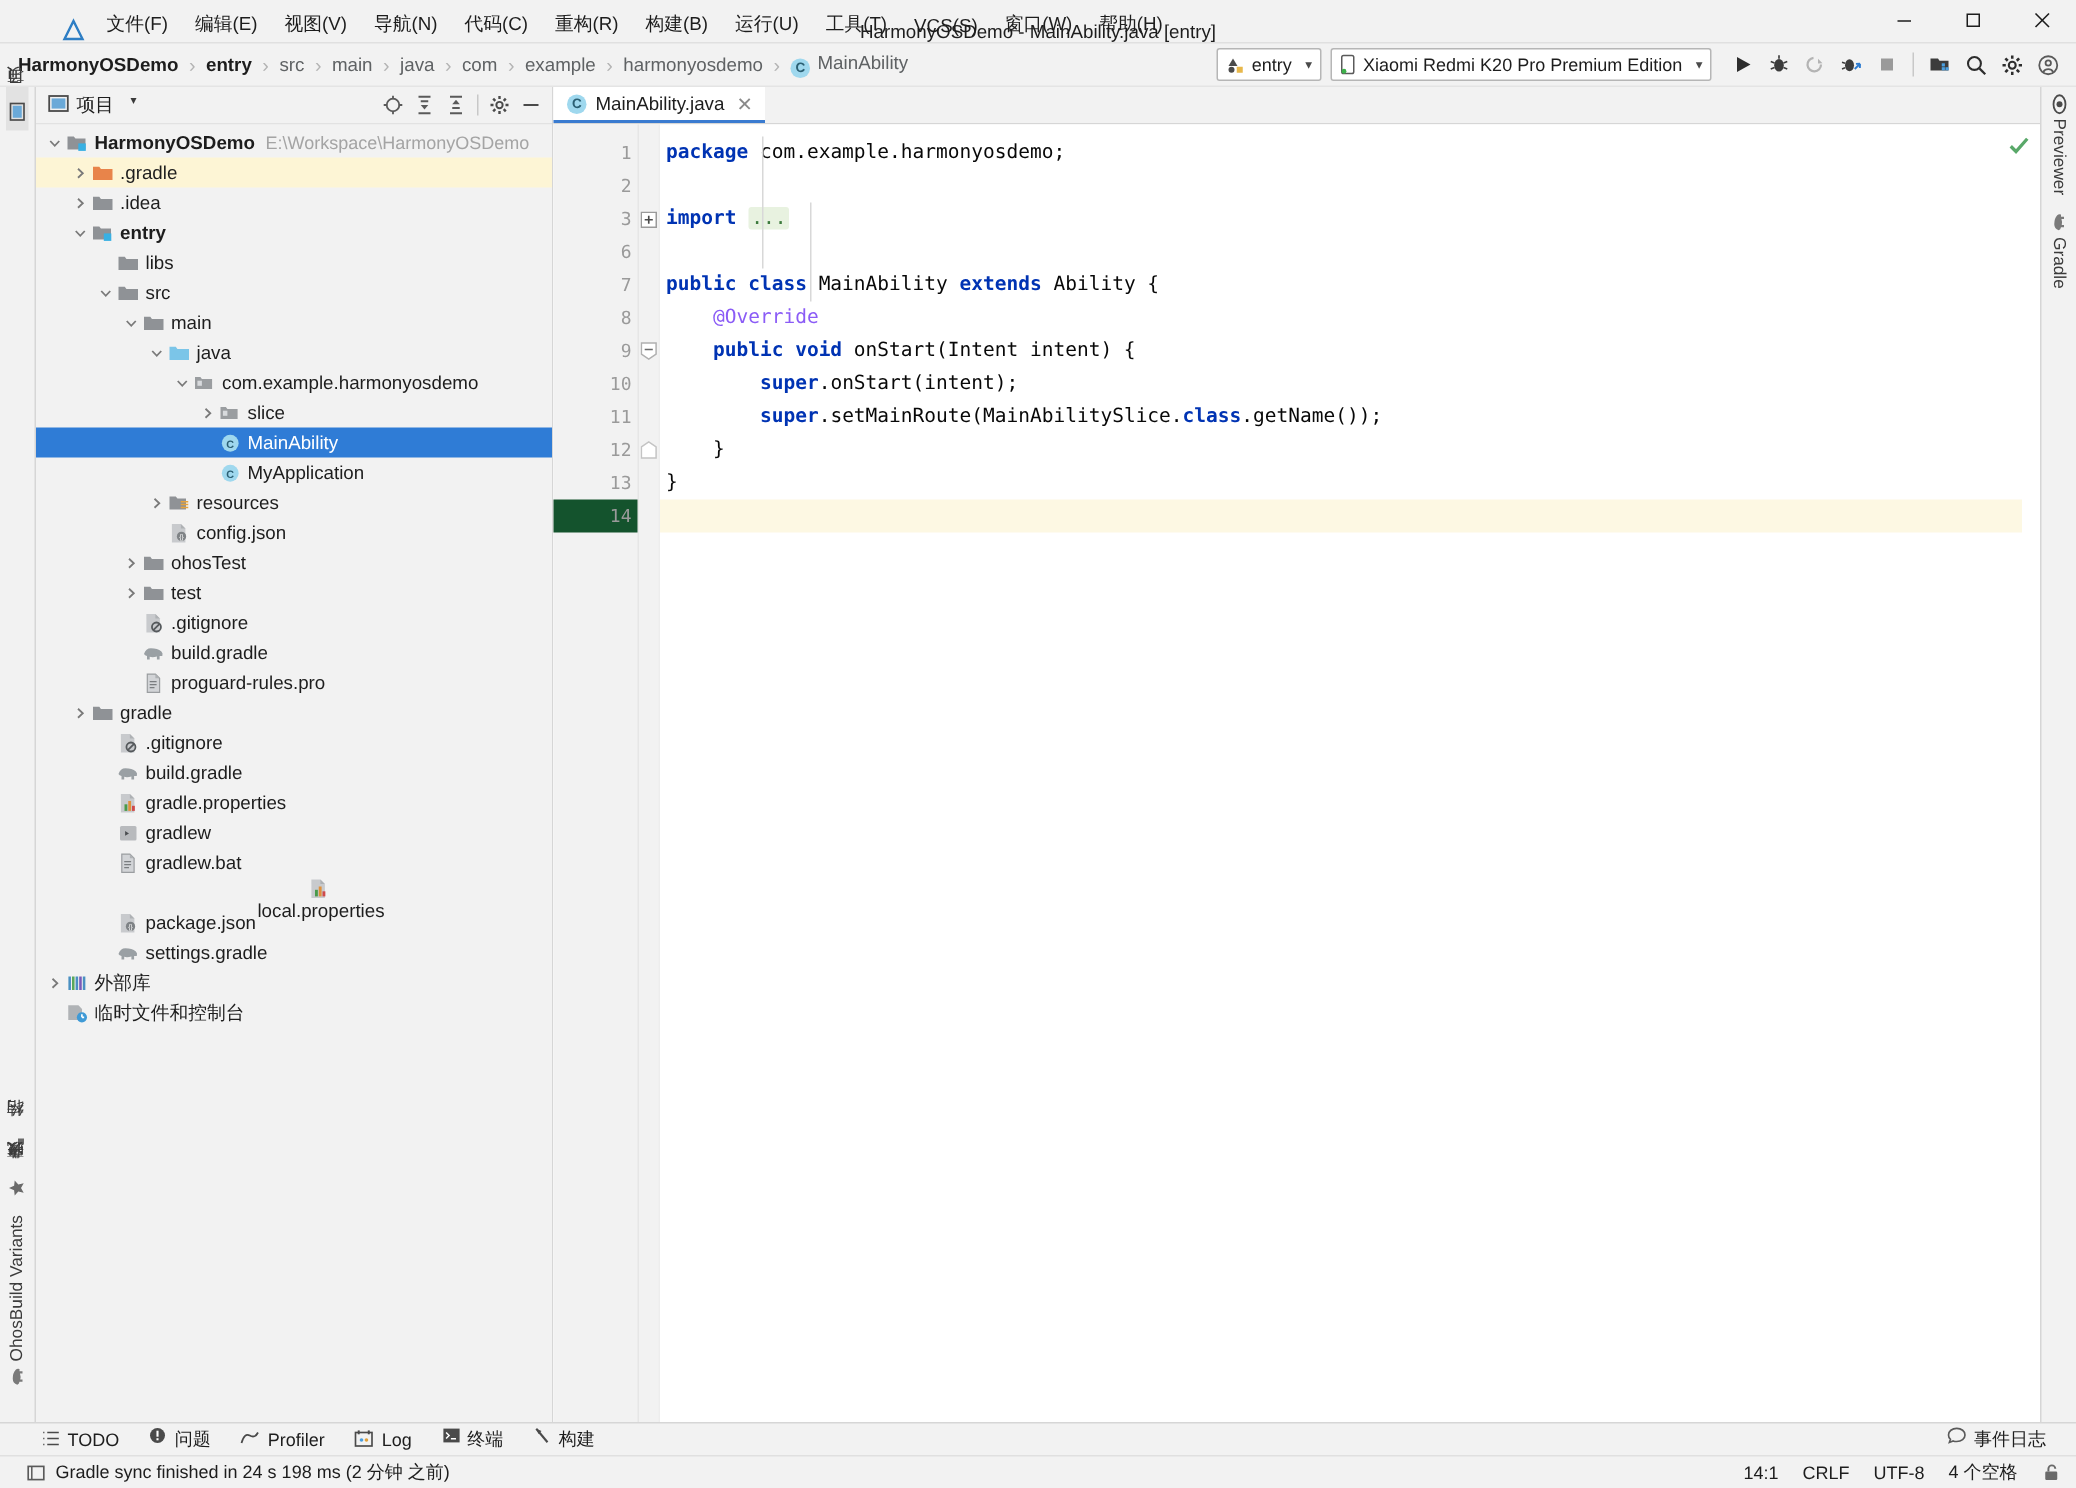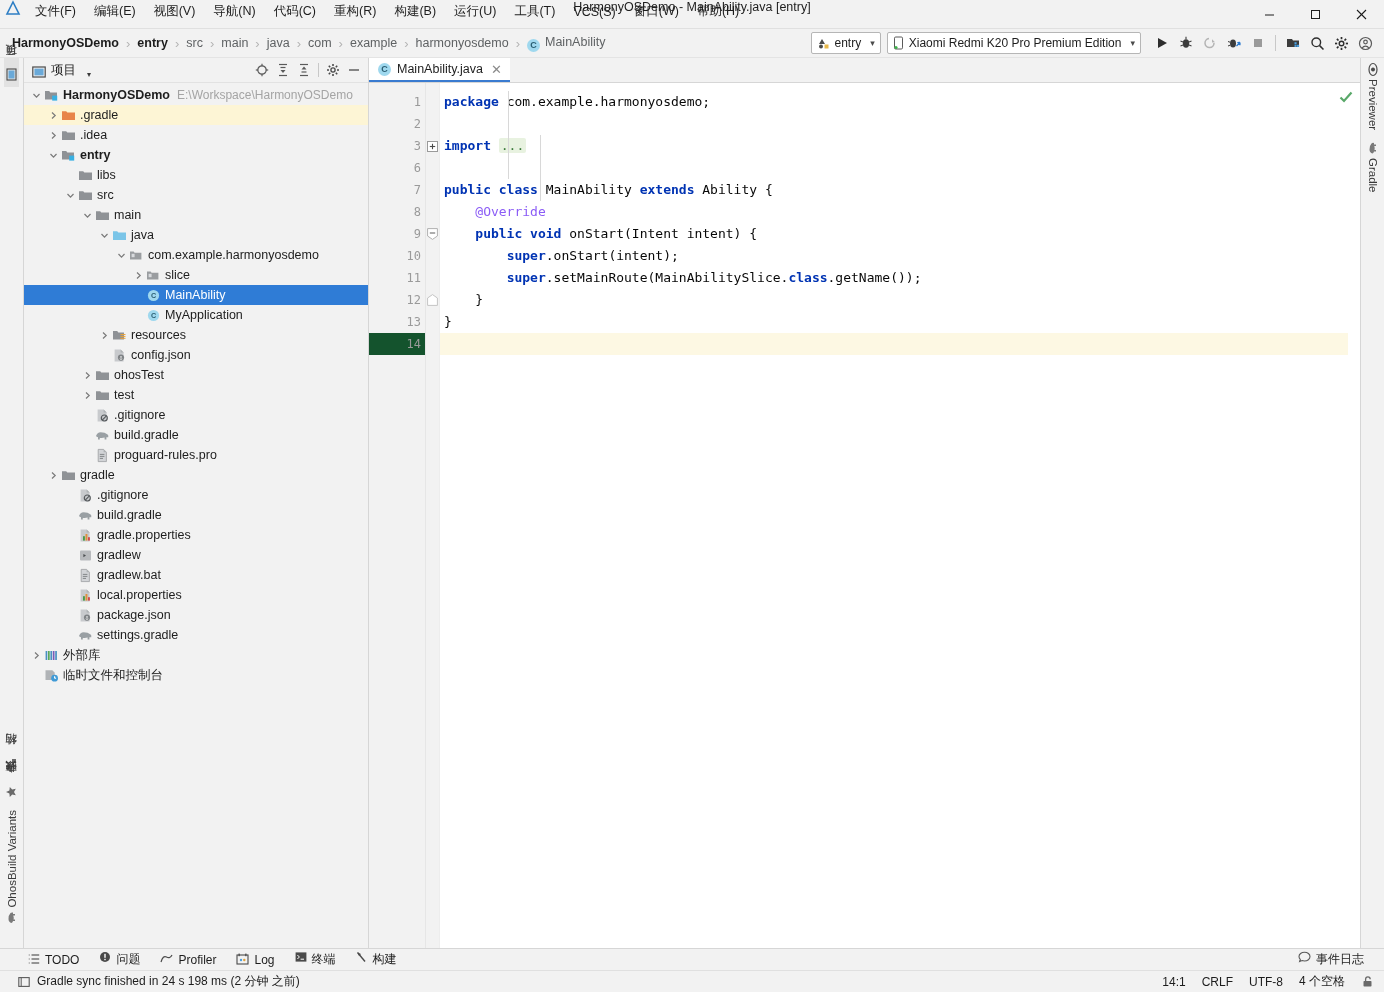--- a/index.html
+++ b/index.html
@@ -9,22 +9,22 @@
     overflow: hidden;
     font-family: "Liberation Sans", sans-serif;
     font-size: 12px;
     color: #1d1d1d;
     background: #f2f2f2;
   }
   .app { width: 1384px; height: 992px; display: flex; flex-direction: column; background:#f2f2f2; }
 
   
   .titlebar {
-    height: 29px; min-height:29px; display: flex; align-items: flex-start;
-    background: #f2f2f2; border-bottom: 1px solid #e0e0e0; position: relative;
+    height: 29px; min-height:29px; display: flex; align-items: flex-end;
+    background: #f2f2f2; border-bottom: 1px solid #e0e0e0; position: relative; padding-left: 36px;
   }
   .logo { width: 26px; display:flex; align-items:center; justify-content:center; }
   .logo svg { display:block; }
   .menu { display: flex; align-items: center; gap: 0px; }
   .menu-item {
     padding: 3px 9px; font-size: 12.5px; color: #1d1d1d; cursor: default; white-space: nowrap;
   }
   .wintitle {
     position:absolute; left:0; right:0; text-align:center;
     font-size: 12.5px; color: #1d1d1d; pointer-events:none;
@@ -78,21 +78,21 @@
 
   
   .project-panel {
     width: 345px; min-width:345px; display:flex; flex-direction:column;
     background:#f2f2f2; border-right:1px solid #d6d6d6;
   }
   .pp-header {
     height:25px; min-height:25px; display:flex; align-items:center; padding:0 4px 0 8px;
     border-bottom:1px solid #e2e2e2;
   }
-  .pp-title { font-size:12.5px; color:#1d1d1d; display:flex; align-items:flex-end; gap:5px; }
+  .pp-title { font-size:12.5px; color:#1d1d1d; display:flex; align-items:flex-start; gap:5px; }
   .pp-caret { font-size:8px; color:#3a3a3a; margin-left:6px; }
   .pp-tools { margin-left:auto; display:flex; align-items:center; gap:1px; }
   .ppi { width:20px; height:20px; display:flex; align-items:center; justify-content:center; border-radius:3px;}
   .pp-sep { width:1px; height:14px; background:#c8c8c8; margin:0 3px; }
 
   .tree { flex:1; overflow:hidden; padding-top:2px; background:#f2f2f2; }
   .node {
     height:20px; display:flex; align-items:center; font-size:12.5px;
     color:#1d1d1d; white-space:nowrap; padding-right:4px;
   }
@@ -732,21 +732,21 @@
                 <path d="M8.6 1.4 v2.8 h2.8 Z" fill="#aeb1b4"></path>
                 <g stroke="#7a7d80" stroke-width="0.9">
                   <line x1="4.8" y1="6.4" x2="9.4" y2="6.4"></line>
                   <line x1="4.8" y1="8.4" x2="9.4" y2="8.4"></line>
                   <line x1="4.8" y1="10.4" x2="8" y2="10.4"></line>
                 </g>
               </svg>
             </span>
             <span class="nlabel">gradlew.bat</span>
           </div>
-          <div class="node" style="padding-left: 40px;">
+          <div class="node" style="padding-left: 40px; flex-direction: column;">
             <span class="arrow none"></span>
             <span class="nico">
               <svg width="15" height="15" viewBox="0 0 15 15">
                 <path d="M2.6 1.4 h6 l3 3 v9.2 h-9 Z" fill="#c8cacd"></path>
                 <path d="M8.6 1.4 v3 h3 Z" fill="#aeb1b4"></path>
                 <rect x="5" y="8.2" width="1.9" height="4.4" fill="#4a9a4a"></rect>
                 <rect x="7.5" y="6" width="1.9" height="6.6" fill="#e0903a"></rect>
                 <rect x="10" y="9.2" width="1.9" height="3.4" fill="#d04a4a"></rect>
               </svg>
             </span>

